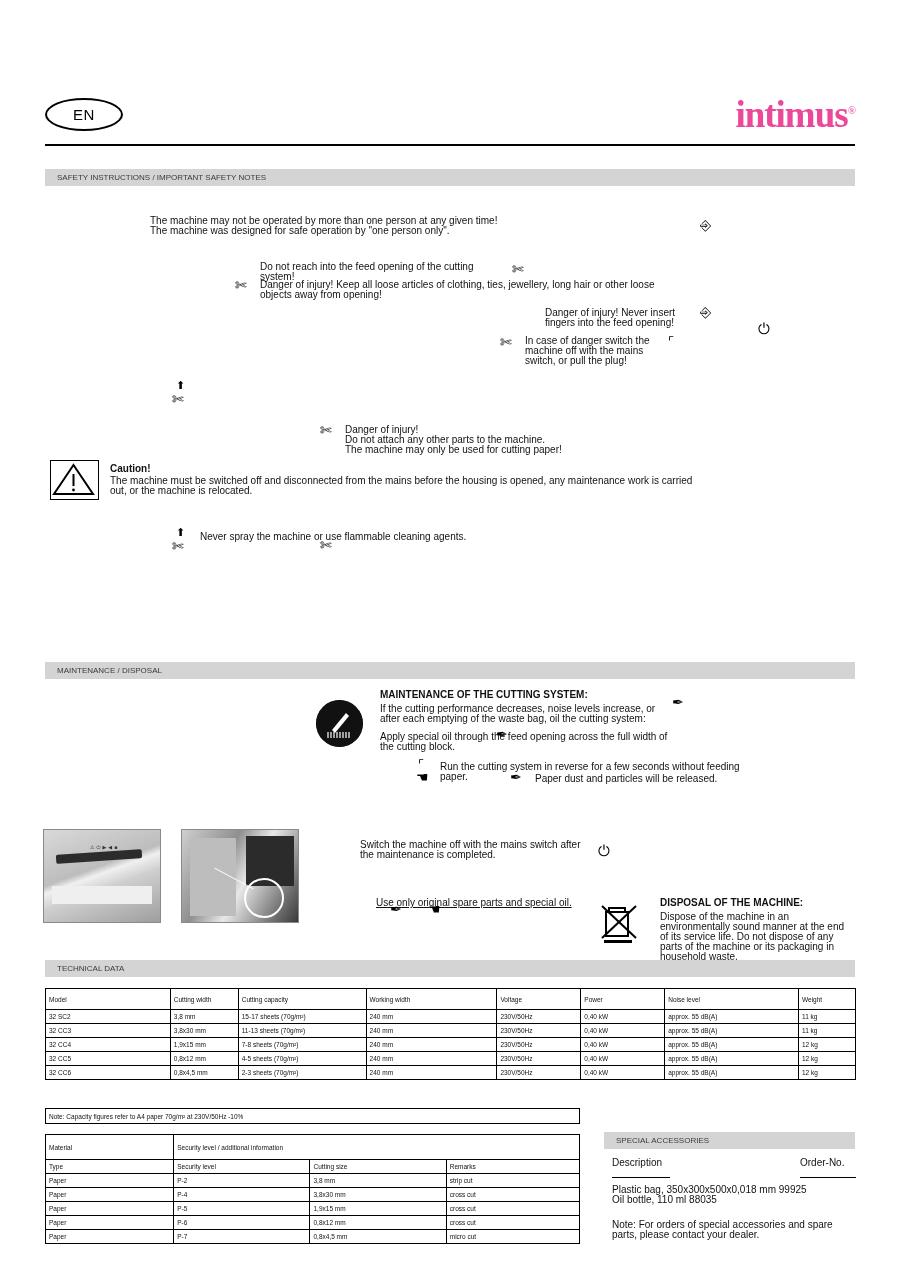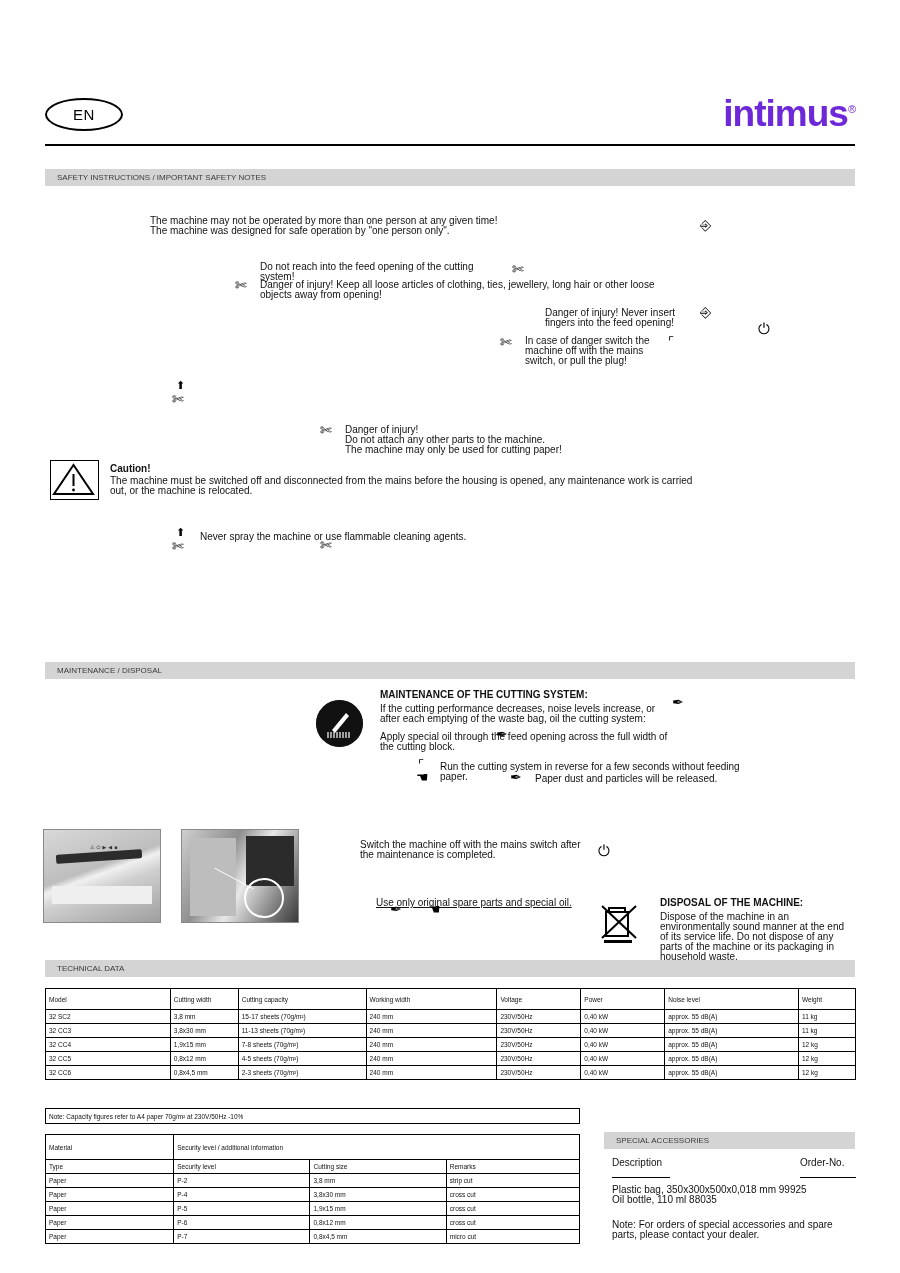--- a/index.html
+++ b/index.html
@@ -42,25 +42,25 @@
     display: flex;
     align-items: center;
     justify-content: center;
     font-size: 15px;
     letter-spacing: 0.5px;
   }
   .brand {
     position: absolute;
     right: 0px;
     top: 8px;
-    font-family: Liberation Sans, sans-serif;
+    font-family: Liberation Serif, serif;
     font-size: 37px;
     font-weight: bold;
     letter-spacing: -1px;
-    color: #6d28d9;
+    color: #ec4899;
   }
   .brand .reg {
     font-size: 11px;
     vertical-align: super;
     font-weight: normal;
   }
   .header-rule {
     position: absolute;
     left: 45px;
     top: 104px;

